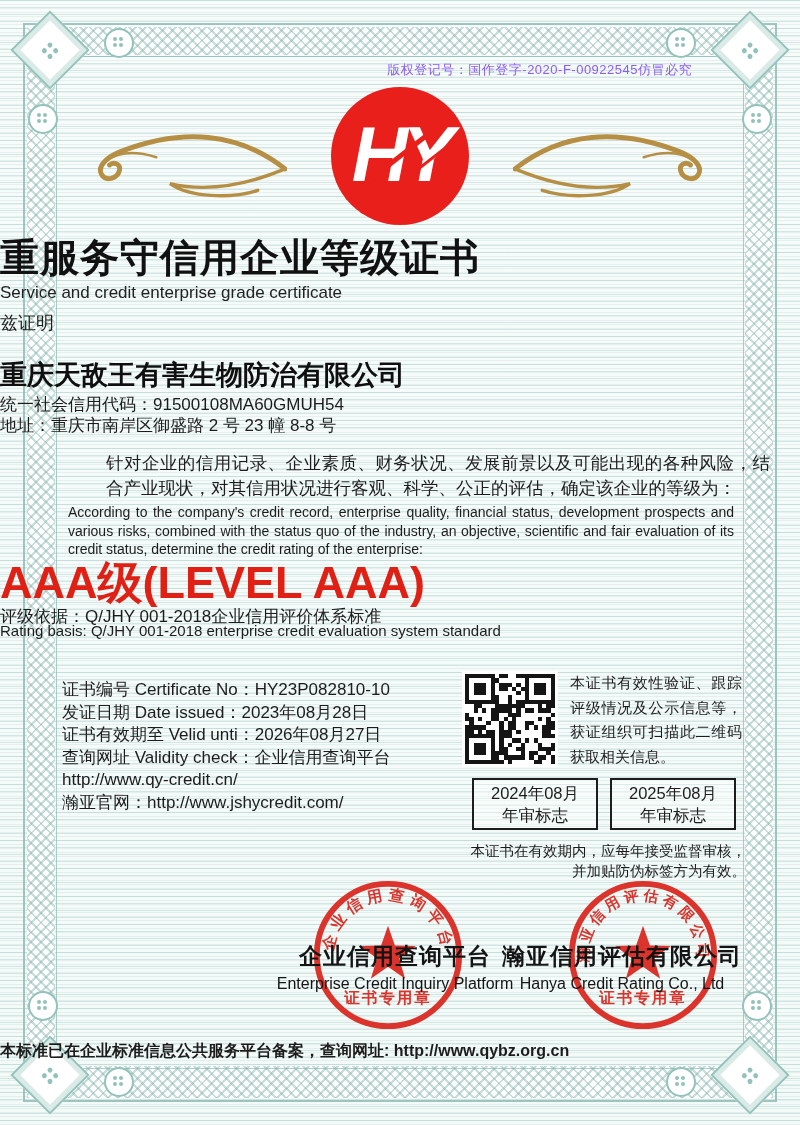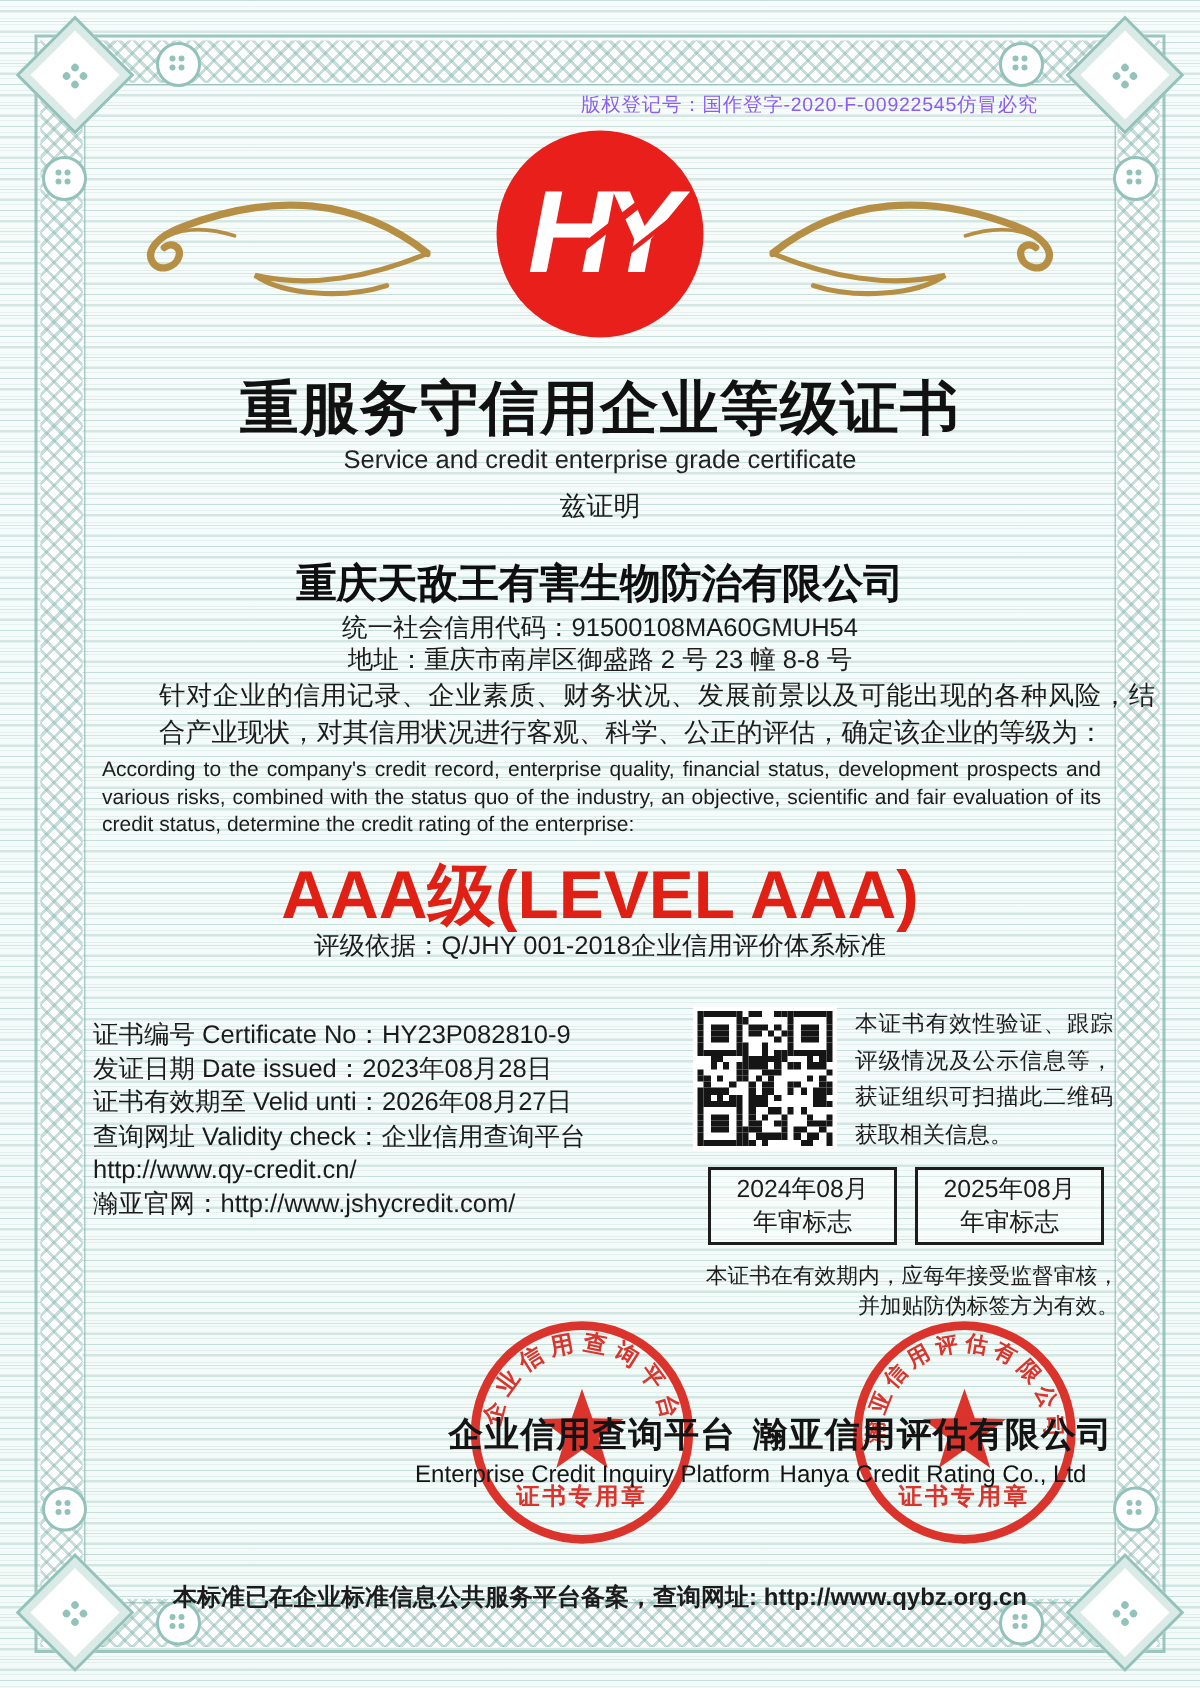--- a/index.html
+++ b/index.html
@@ -43,21 +43,21 @@
     background:#e81f1b;display:flex;align-items:center;justify-content:center;overflow:hidden;}
   .logo span{color:#fff;font-size:78px;font-weight:900;font-style:italic;letter-spacing:-6px;transform:translateY(-2px);}
   .logo .crack{position:absolute;width:200px;height:5px;background:#e81f1b;transform:rotate(-38deg);top:66px;left:-30px;}
   .logo .crack2{position:absolute;width:200px;height:3px;background:#e81f1b;transform:rotate(-38deg);top:94px;left:-30px;}
   .flourish{position:absolute;top:122px;width:195px;height:88px;}
   .flourish.leftside{left:92px;}
   .flourish.rightside{right:92px;transform:scaleX(-1);}
   .flourish path{stroke:#b68f45;fill:none;stroke-linecap:round;}
 
   
-  .t-center{position:absolute;left:0;width:100%;text-align:center;margin-top:14px;}
+  .t-center{position:absolute;left:0;width:100%;text-align:left;}
   .title-zh{top:231px;font-size:39px;font-weight:700;letter-spacing:1px;color:#111;}
   .title-en{top:283px;font-size:17px;color:#222;}
   .certify-zh{top:311px;font-size:18px;}
   .certify-en{top:333px;font-size:17px;}
   .company-name{top:357px;font-size:27px;font-weight:800;color:#0f0f0f;}
   .credit-code{top:393px;font-size:17px;}
   .address{top:414px;font-size:17px;}
 
   .eval-zh{position:absolute;top:451px;left:68px;width:664px;font-size:17.5px;line-height:25px;text-align:justify;margin-left:38px;}
   .eval-en{position:absolute;top:503px;left:68px;width:666px;font-size:14px;line-height:18.5px;text-align:justify;}
@@ -165,23 +165,24 @@
   <div class="t-center certify-zh">兹证明</div>
   <div class="t-center company-name">重庆天敌王有害生物防治有限公司</div>
   <div class="t-center credit-code">统一社会信用代码：91500108MA60GMUH54</div>
   <div class="t-center address">地址：重庆市南岸区御盛路 2 号 23 幢 8-8 号</div>
 
   <div class="eval-zh">针对企业的信用记录、企业素质、财务状况、发展前景以及可能出现的各种风险，结合产业现状，对其信用状况进行客观、科学、公正的评估，确定该企业的等级为：</div>
   <div class="eval-en">According to the company's credit record, enterprise quality, financial status, development prospects and various risks, combined with the status quo of the industry, an objective, scientific and fair evaluation of its credit status, determine the credit rating of the enterprise:</div>
 
   <div class="t-center rating">AAA级(LEVEL AAA)</div>
   <div class="t-center basis-zh">评级依据：Q/JHY 001-2018企业信用评价体系标准</div>
+  <div class="t-center basis-en">Rating basis: Q/JHY 001-2018 enterprise credit evaluation system standard</div>
 
   <div class="details">
-    <div>证书编号 Certificate No：HY23P082810-9</div>
+    <div>证书编号 Certificate No：HY23P082810-10</div>
     <div>发证日期 Date issued：2023年08月28日</div>
     <div>证书有效期至 Velid unti：2026年08月27日</div>
     <div>查询网址 Validity check：企业信用查询平台</div>
     <div>http://www.qy-credit.cn/</div>
     <div>瀚亚官网：http://www.jshycredit.com/</div>
   </div>
 
   <div class="right-col">
     <div class="qr-row">
       <div class="qr" id="qr">

